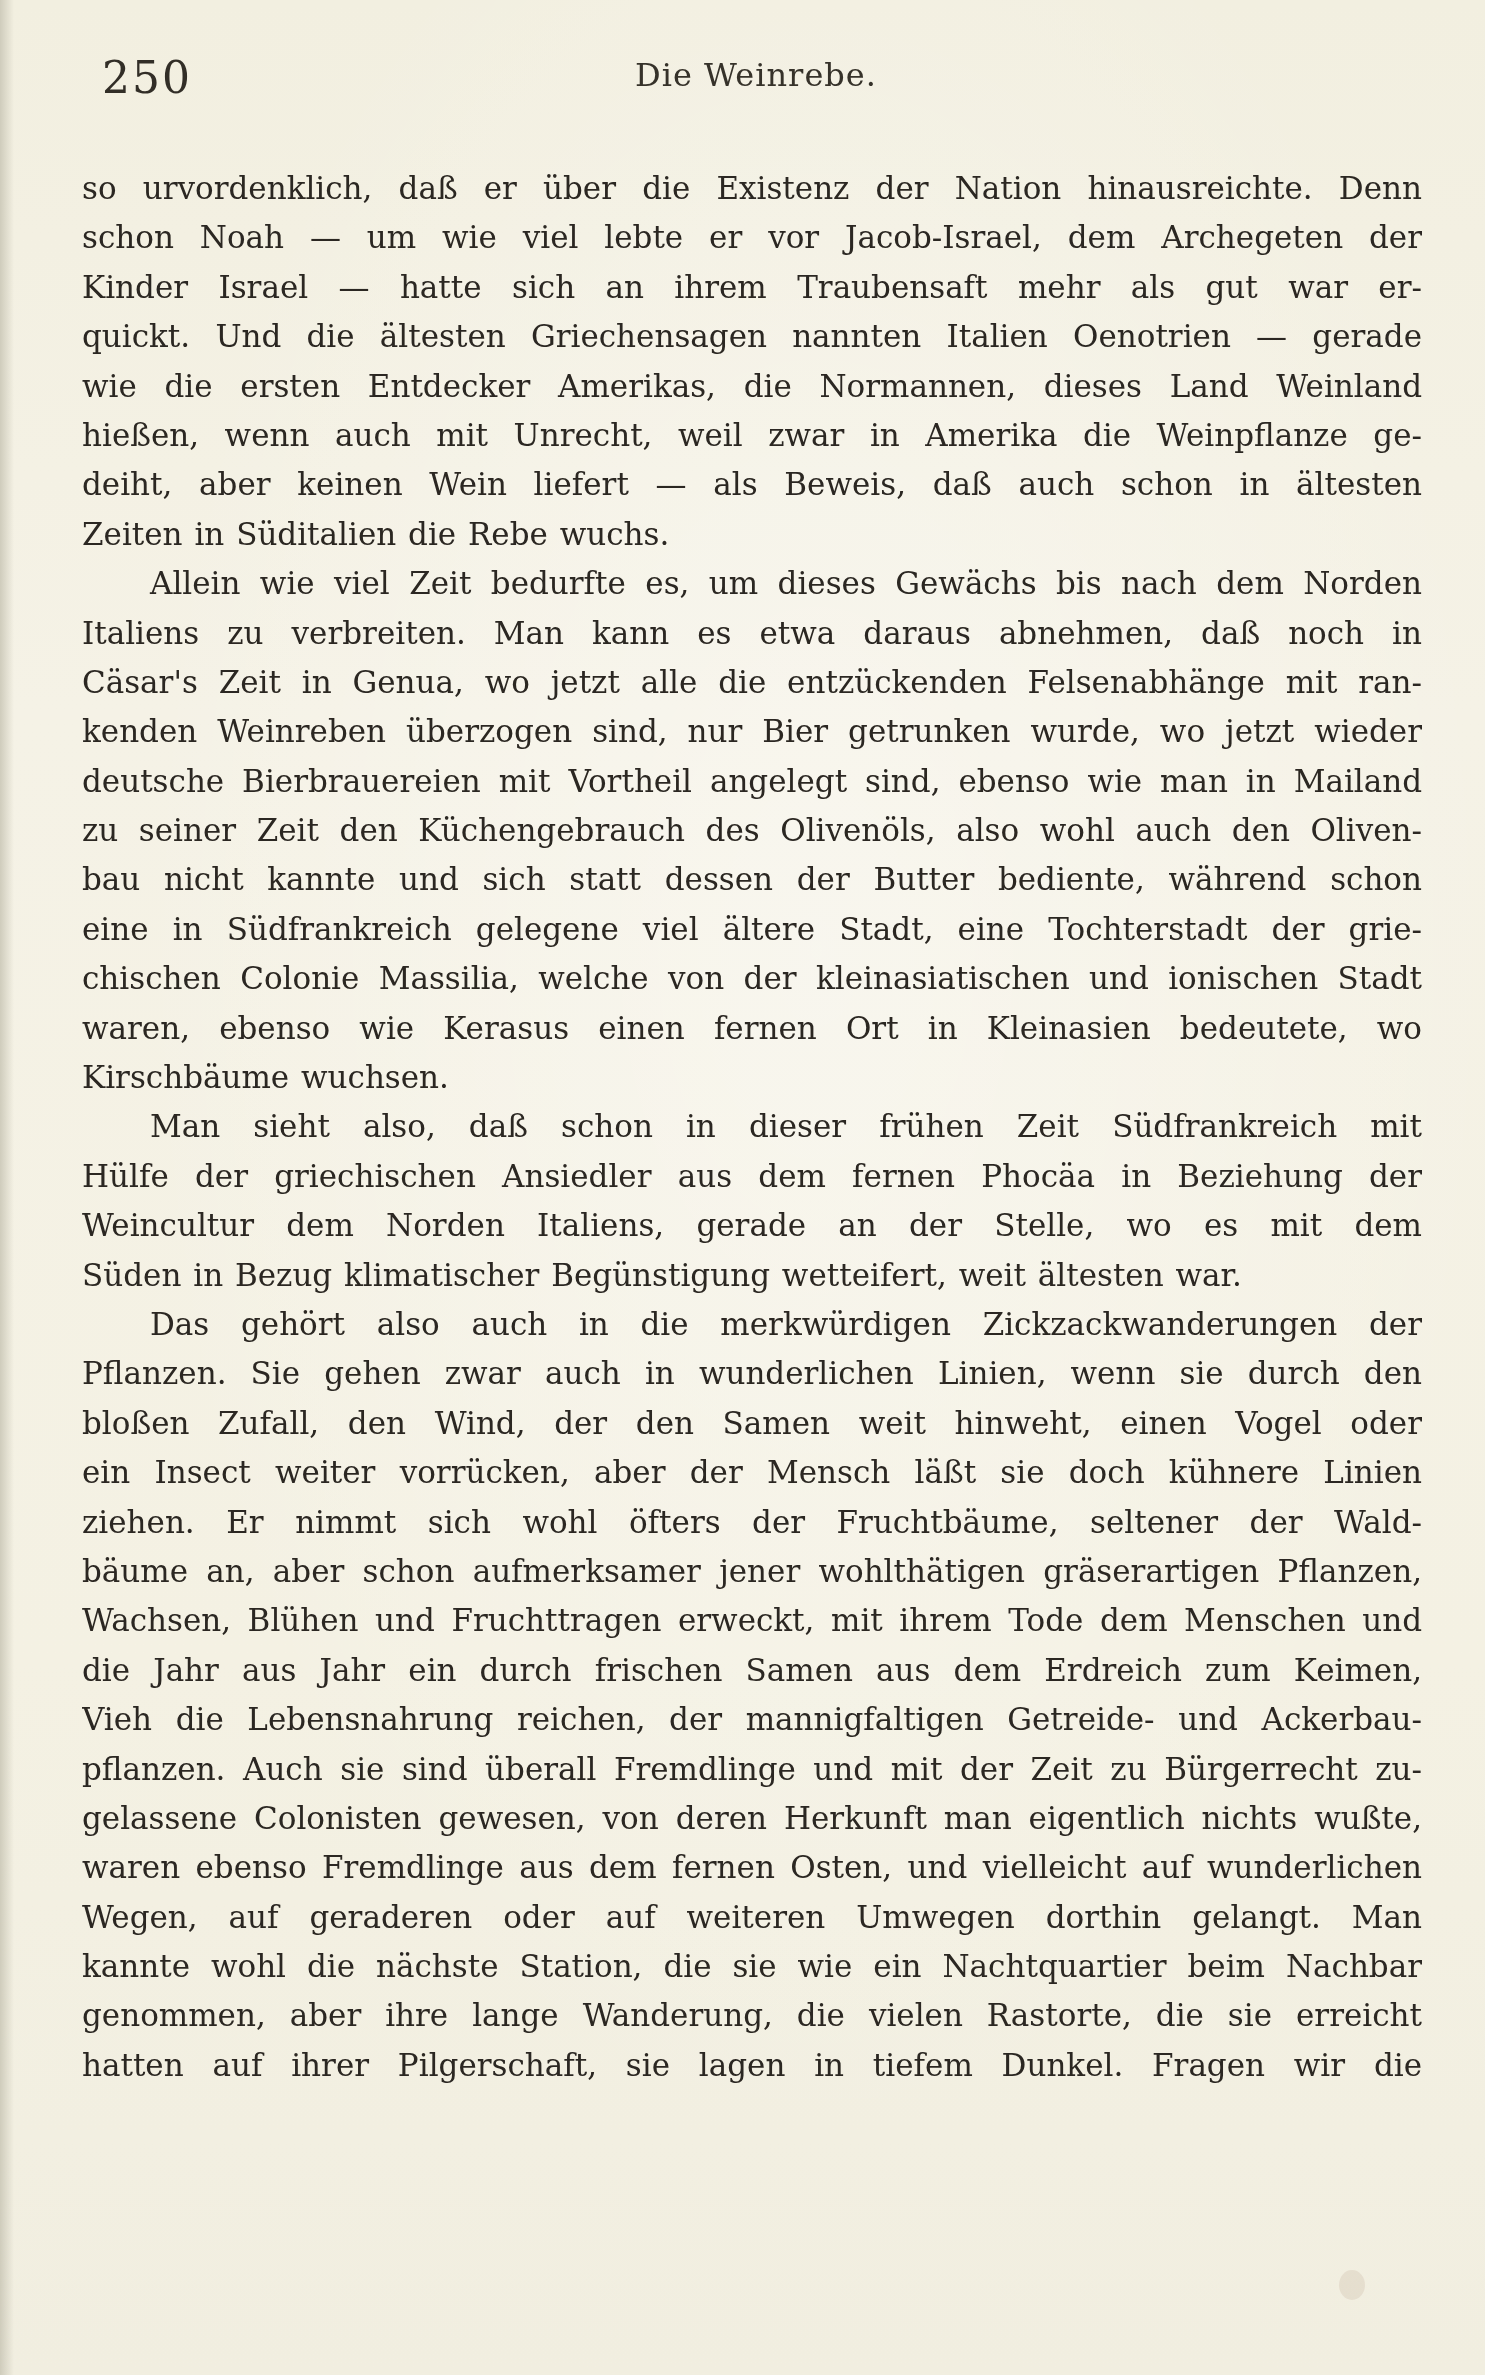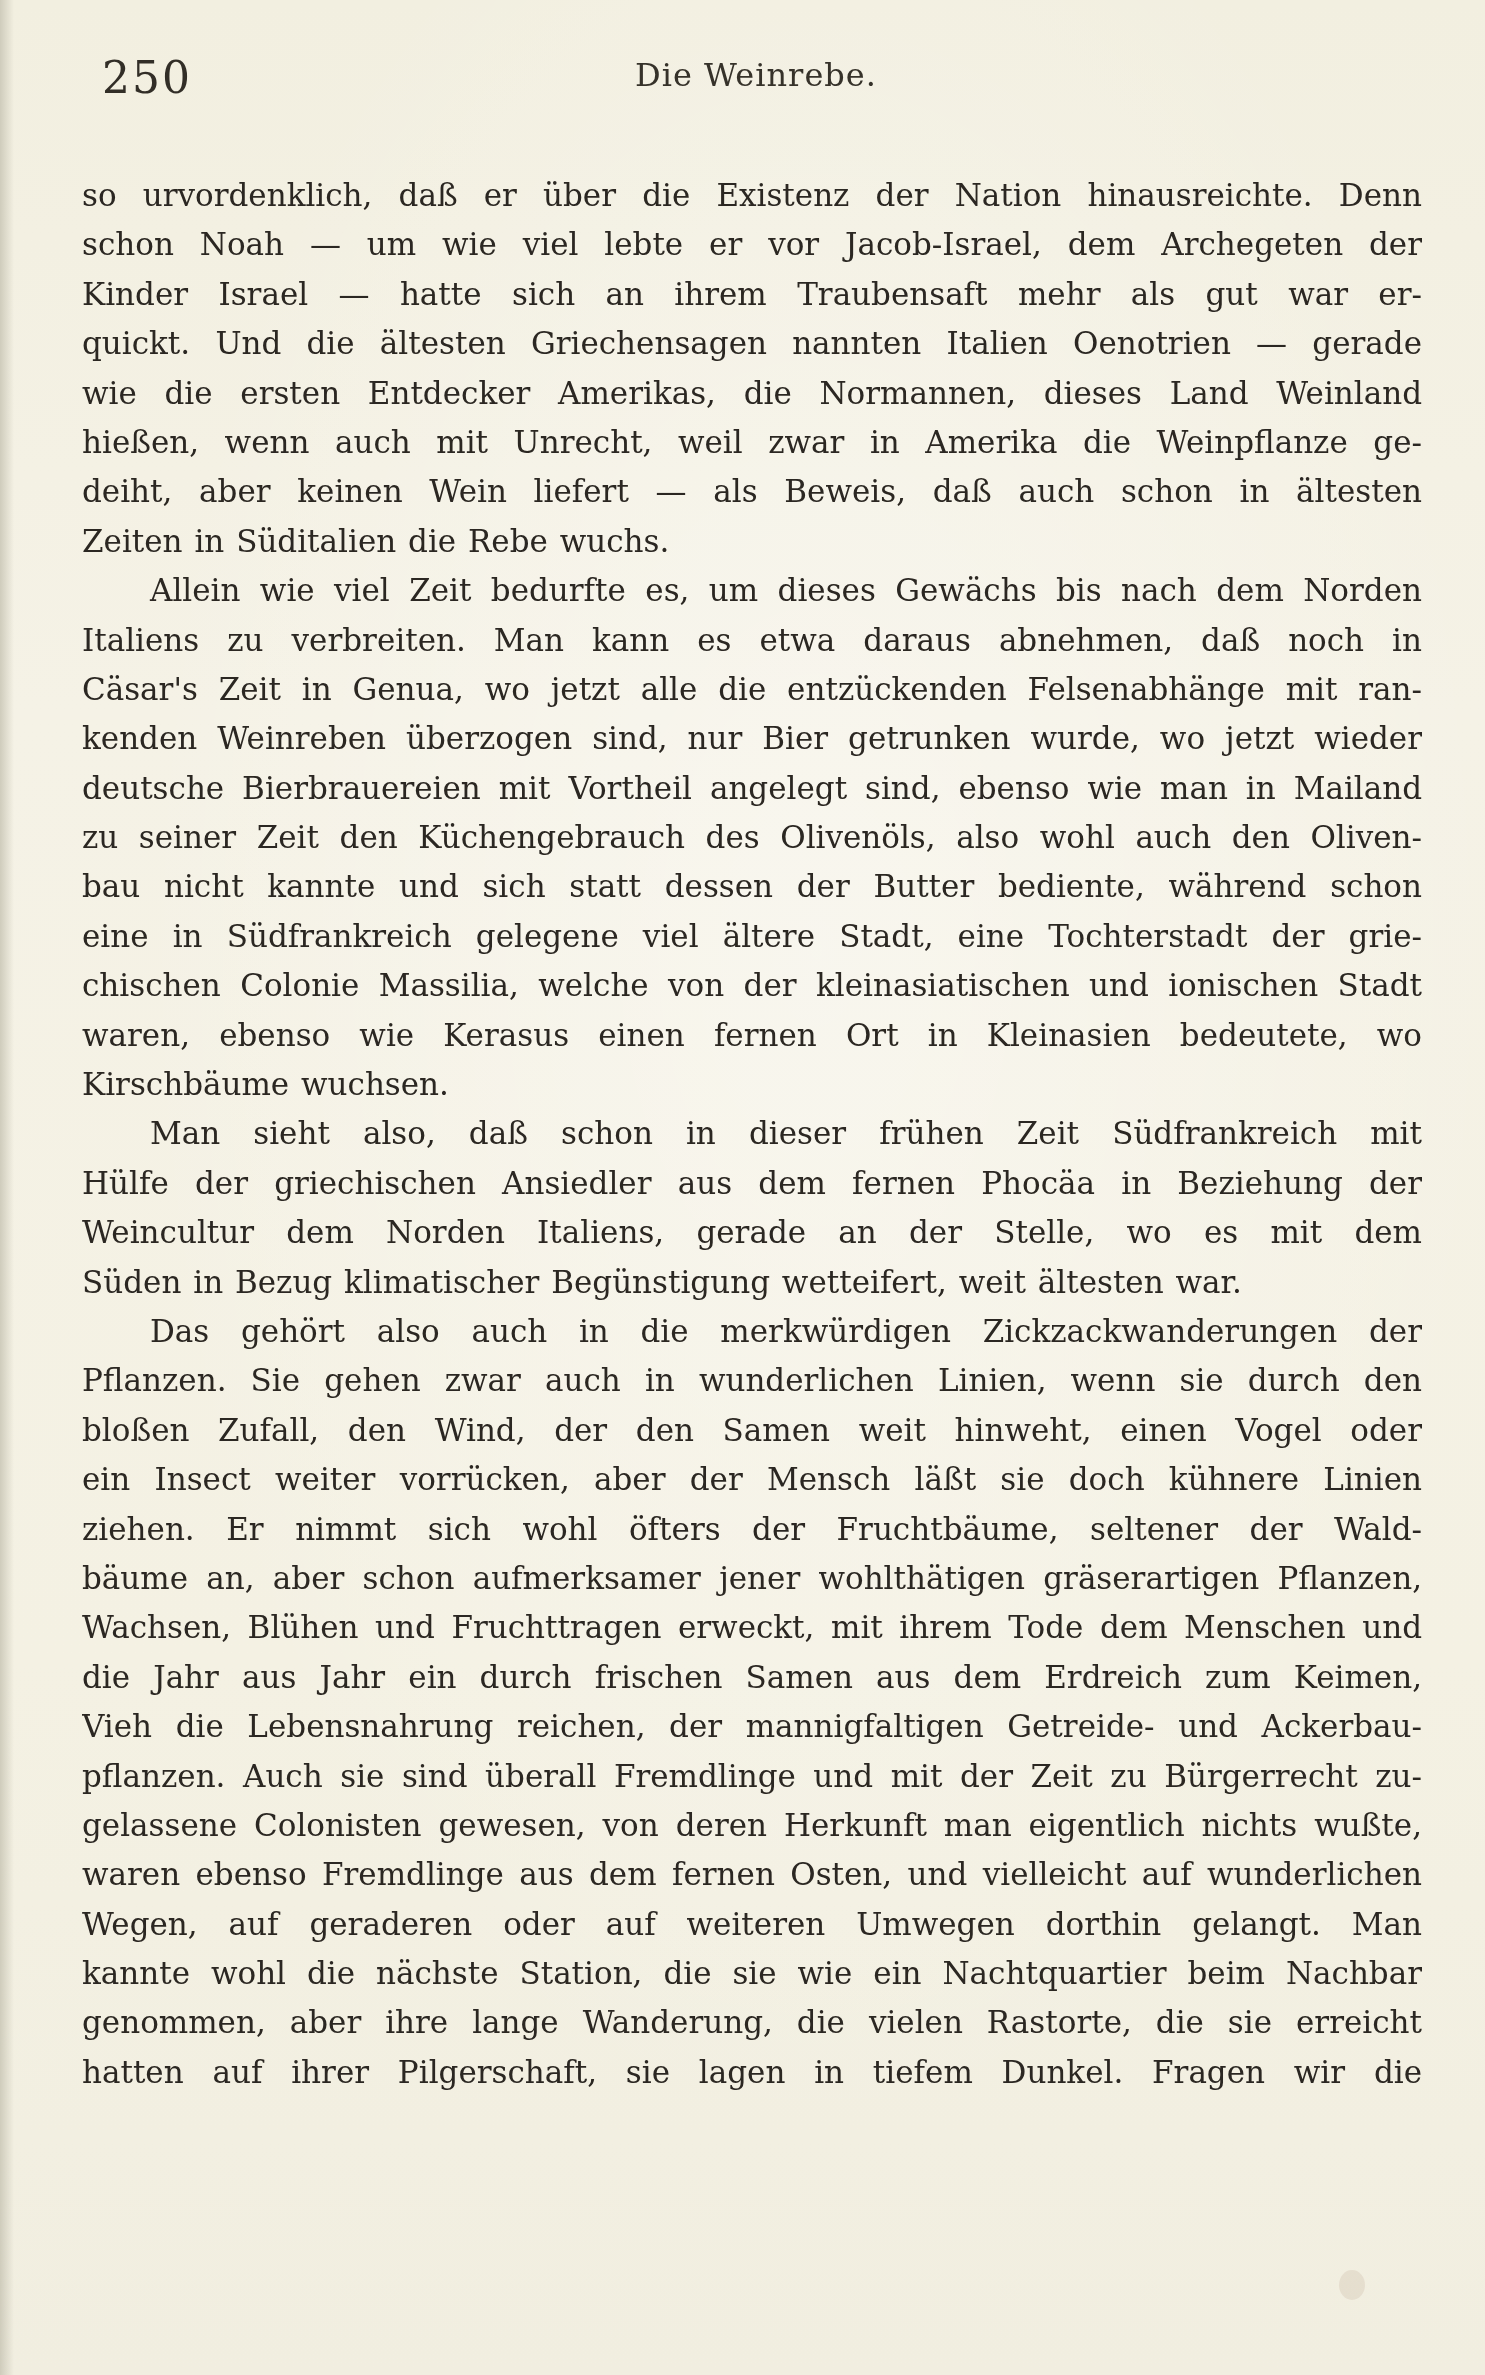--- a/index.html
+++ b/index.html
@@ -40,21 +40,21 @@
     left: 8px;
     right: 0;
     top: 4px;
     text-align: center;
     font-size: 32px;
     letter-spacing: 1px;
     color: #36322a;
   }
   .text-block {
     position: absolute;
-    top: 171px;
+    top: 164px;
     left: 82px;
     width: 1340px;
   }
   .line {
     height: 49.4px;
     line-height: 49.4px;
     font-size: 31px;
     text-align: justify;
     text-align-last: justify;
     overflow: hidden;

